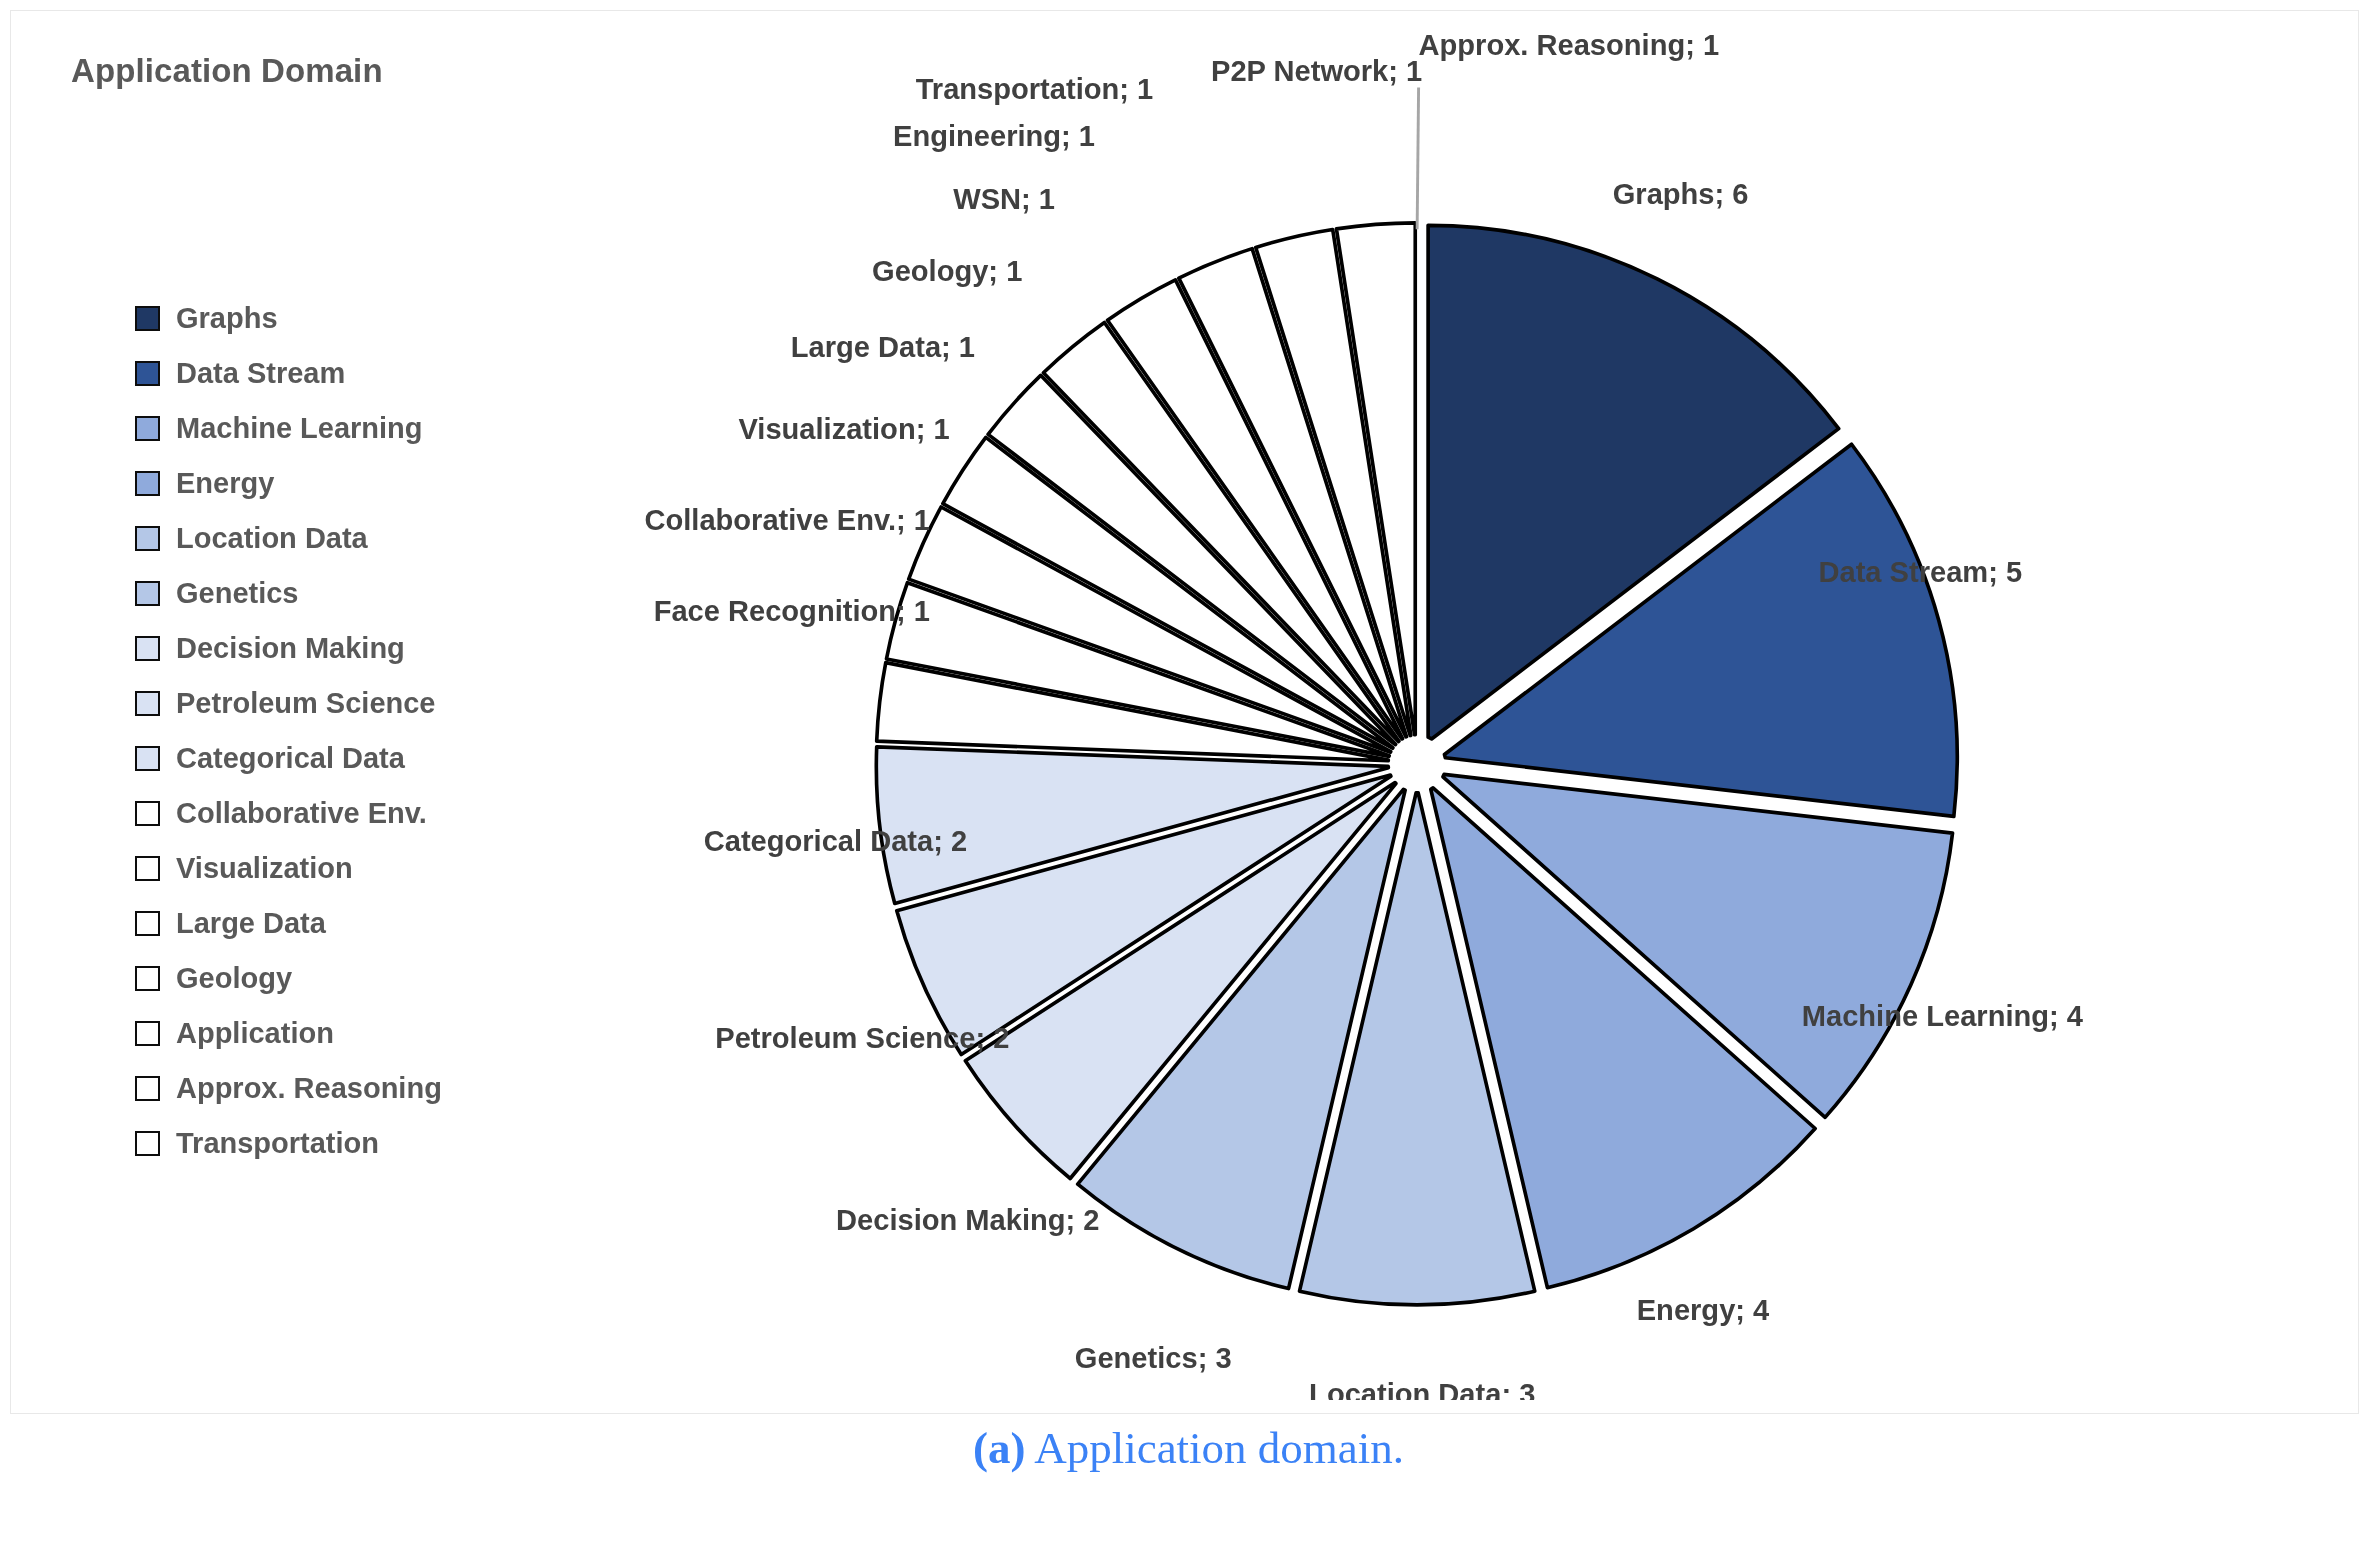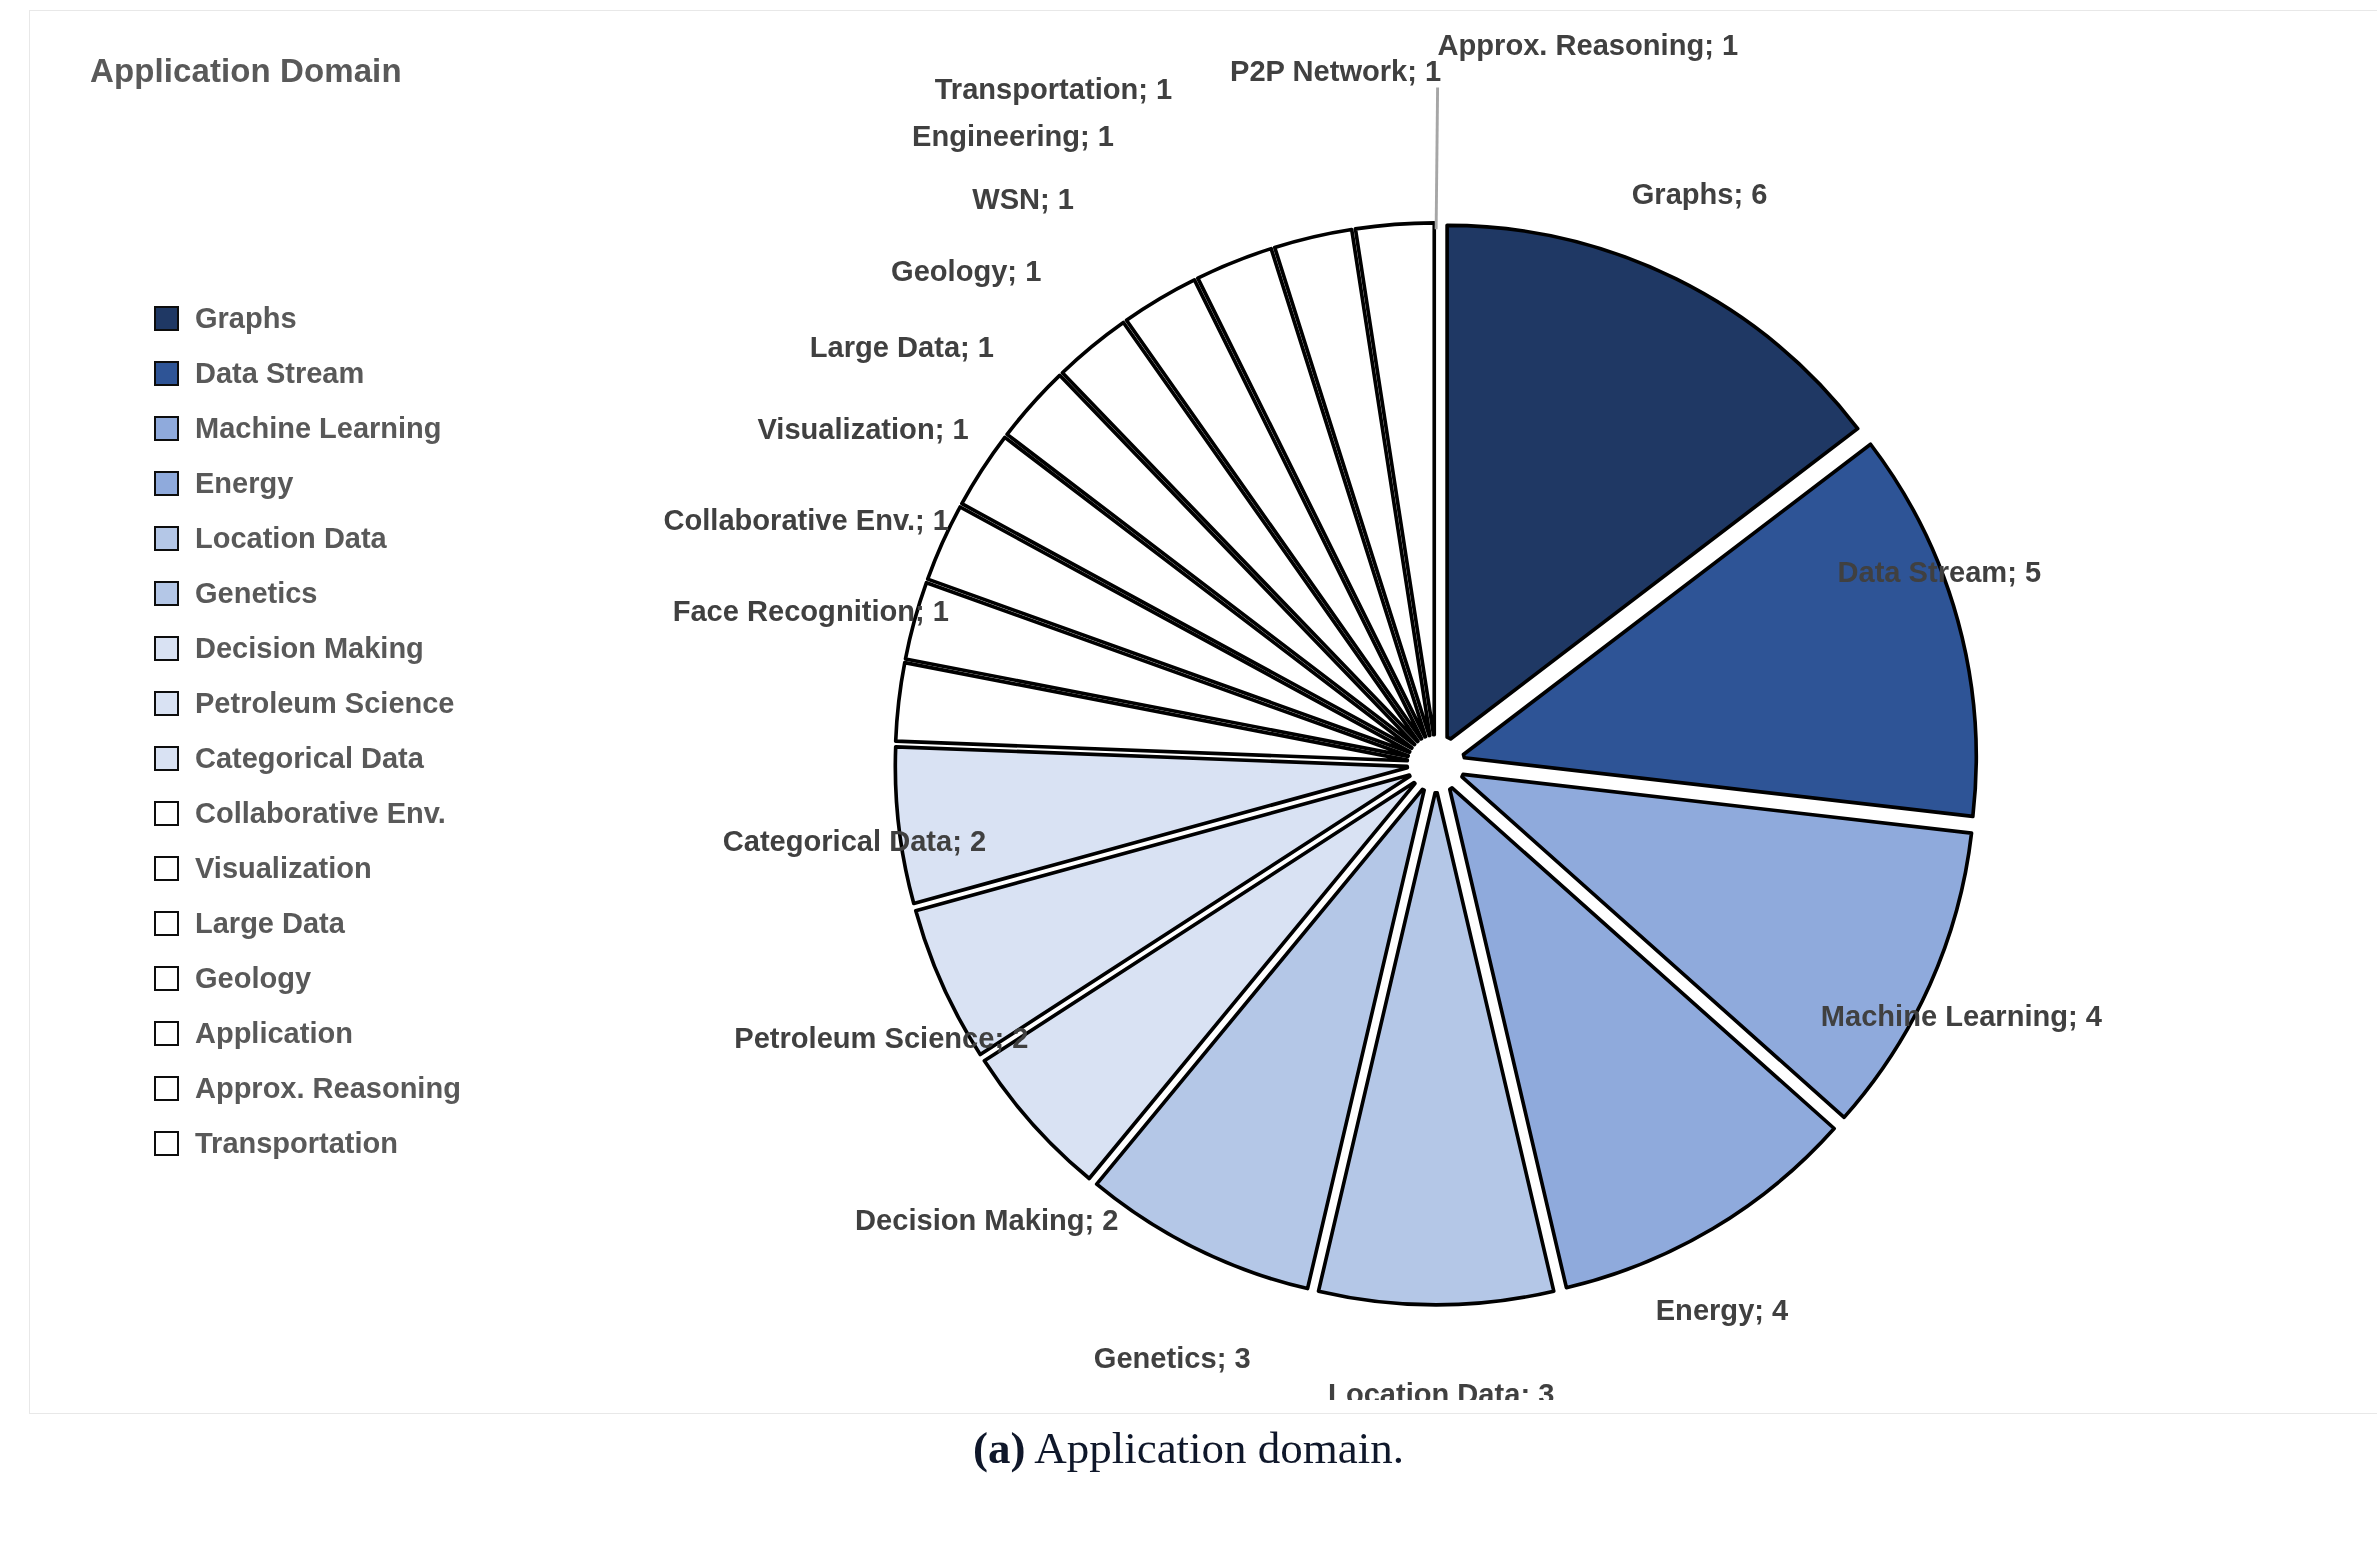--- a/index.html
+++ b/index.html
@@ -1,20 +1,20 @@
 <!DOCTYPE html>
 <html style="font-size:11.6px"><head>
 <meta charset="utf-8">
 <style>
   html,body{margin:0;padding:0;background:#ffffff;}
   body{font-family:"Liberation Sans",sans-serif;}
   .page{position:relative;width:2377px;height:1543px;background:#ffffff;overflow:hidden;}
 
   .chart-frame{
-    position:absolute; left:29px; top:10.2px; width:2349px; height:1404px;
+    position:absolute; left:10px; top:10.2px; width:2349px; height:1404px;
     border:1.5px solid #e8e8e8; background:#ffffff; box-sizing:border-box;
   }
 
   .chart-title{
     position:absolute; left:60px; top:41px;
     font-size:33px; font-weight:bold; color:#595959; letter-spacing:0.1px;
   }
 
   
   .legend{position:absolute; left:80px; top:280px; width:407px;}
@@ -30,21 +30,21 @@
   .pie-svg{display:block; width:100%; height:100%;}
 
   .slice-label{
     font-family:"Liberation Sans",sans-serif;
     font-size:40px; font-weight:bold; fill:#404040;
   }
 
   
   .caption{
     position:absolute; left:0; top:1422px; width:2377px; text-align:center;
-    font-family:"Liberation Serif",serif; font-size:45px; color:#0f172a;
+    font-family:"Liberation Serif",serif; font-size:45px; color:#3b82f6;
   }
   .caption b{font-weight:bold;}
 </style>
 </head>
 <body>
 
 <div class="page">
 
   <div class="chart-frame">
 

